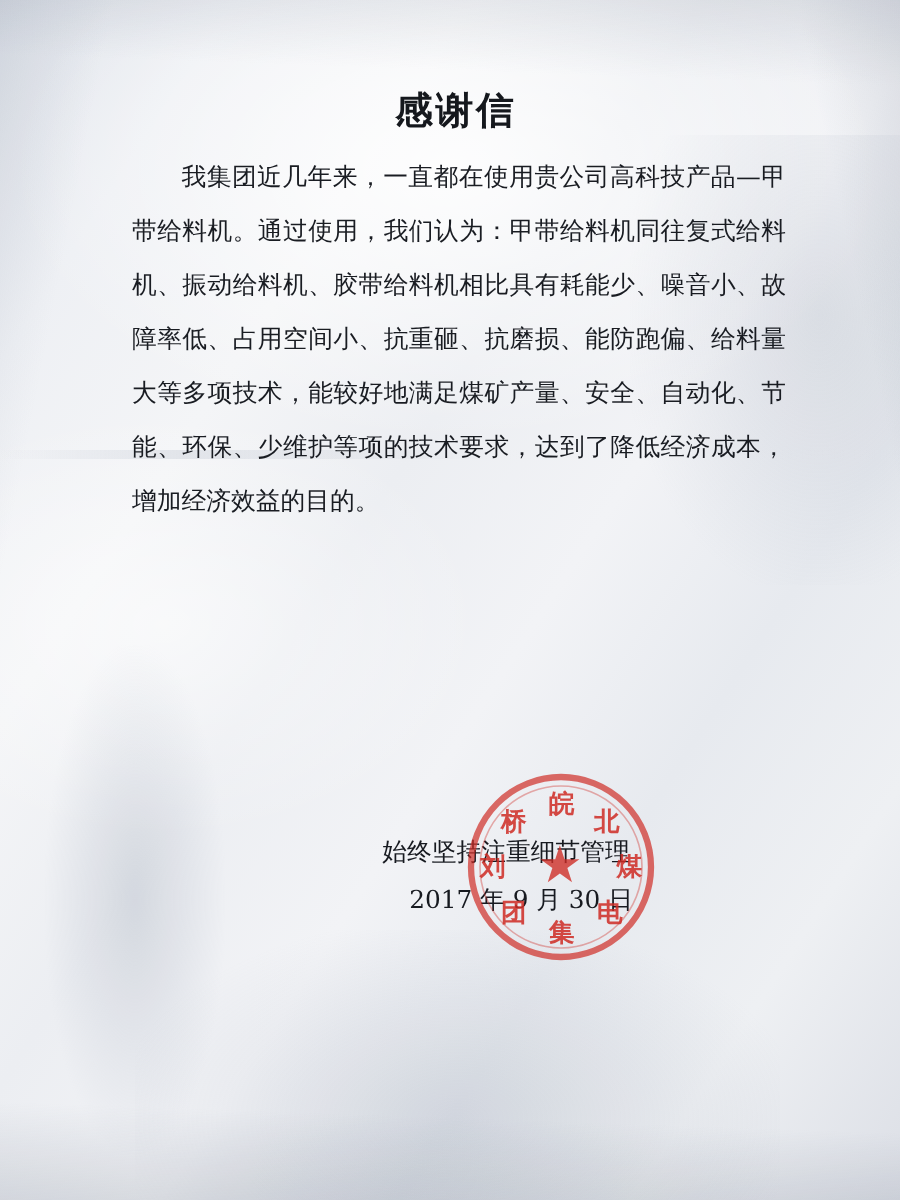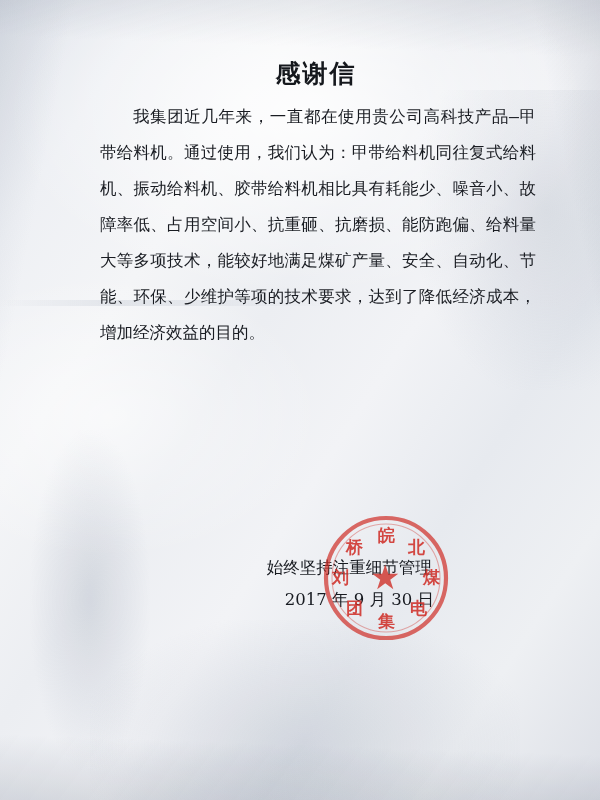--- a/index.html
+++ b/index.html
@@ -57,21 +57,21 @@
   }
   .crease.c5 {
     left: 0; top: 300px; width: 600px; height: 6px;
     background: linear-gradient(90deg, rgba(255,255,255,0) 0%, rgba(178,185,198,0.25) 20%, rgba(255,255,255,0.55) 55%, rgba(255,255,255,0) 100%);
     mix-blend-mode: multiply;
   }
 
   
   .doc {
     position: absolute;
-    left: 16px; top: 0;
+    left: 4px; top: 0;
     width: 544px;
     height: 800px;
   }
 
   #doc-title {
     position: absolute;
     top: 57px;
     left: 0;
     width: 600px;
     text-align: center;
@@ -85,21 +85,20 @@
   .body-text {
     position: absolute;
     left: 84px;
     top: 100px;
     width: 436px;
     font-size: 16.5px;
     line-height: 36px;
     color: #191c22;
     text-align: justify;
     text-justify: inter-character;
-    font-family: Liberation Mono, monospace;
   }
 
   .para {
     margin: 0 0 4px 0;
     text-indent: 2em;
   }
 
   
   .sign-block {
     position: absolute;

